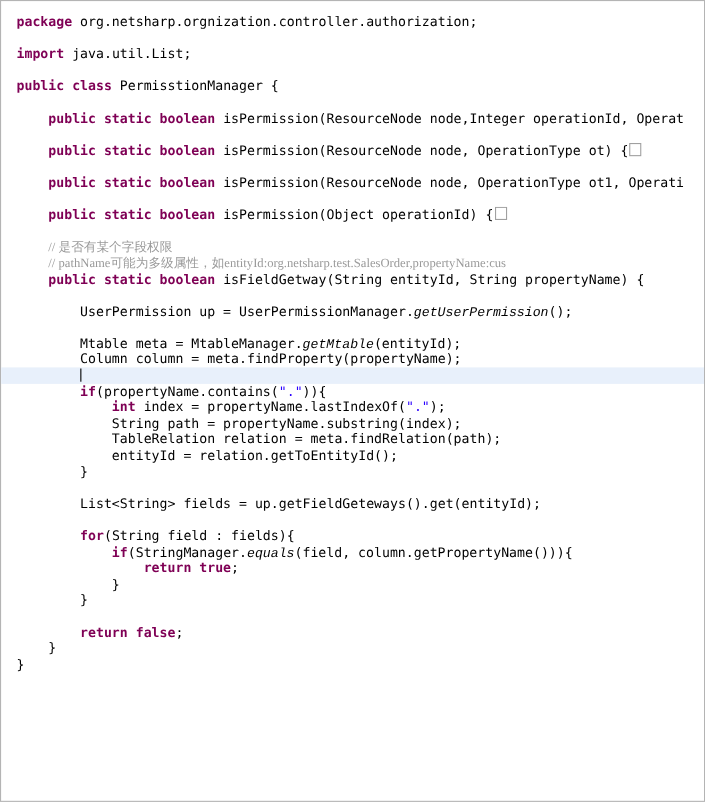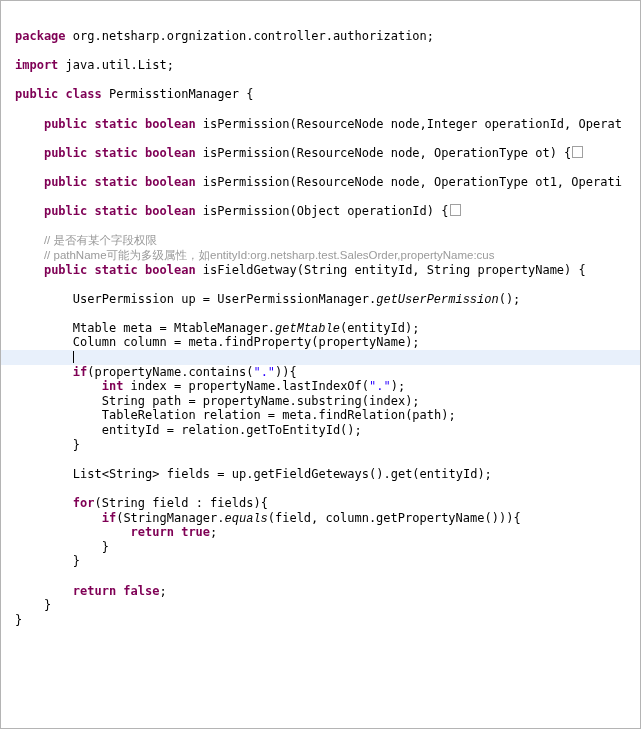--- a/index.html
+++ b/index.html
@@ -20,21 +20,21 @@
     box-sizing: border-box;
     width: 641px;
     height: 729px;
     background: #ffffff;
     border: 1px solid #b4b4b4;
     overflow: hidden;
   }
 
   #code-surface {
     position: relative;
-    padding: 28px 0 0 0;
+    padding: 12px 0 0 0;
     overflow: hidden;
     white-space: pre;
   }
 
   .code-line {
     position: relative;
     height: 14.6px;
     line-height: 14.6px;
     font-size: 12px;
     font-family: "DejaVu Sans Mono", "Liberation Mono", monospace;
@@ -48,21 +48,21 @@
     background: #e8f0fb;
   }
 
   
   .kw {
     color: #7f0055;
     font-weight: bold;
   }
   .cmt {
     color: #9a9a9a;
-    font-family: Liberation Sans, sans-serif;
+    font-family: Liberation Serif, serif;
     font-size: 11.5px;
   }
   .str {
     color: #2a00ff;
   }
   .stat {
     font-style: italic;
     font-family: Liberation Mono, monospace;
   }
   .plain {

